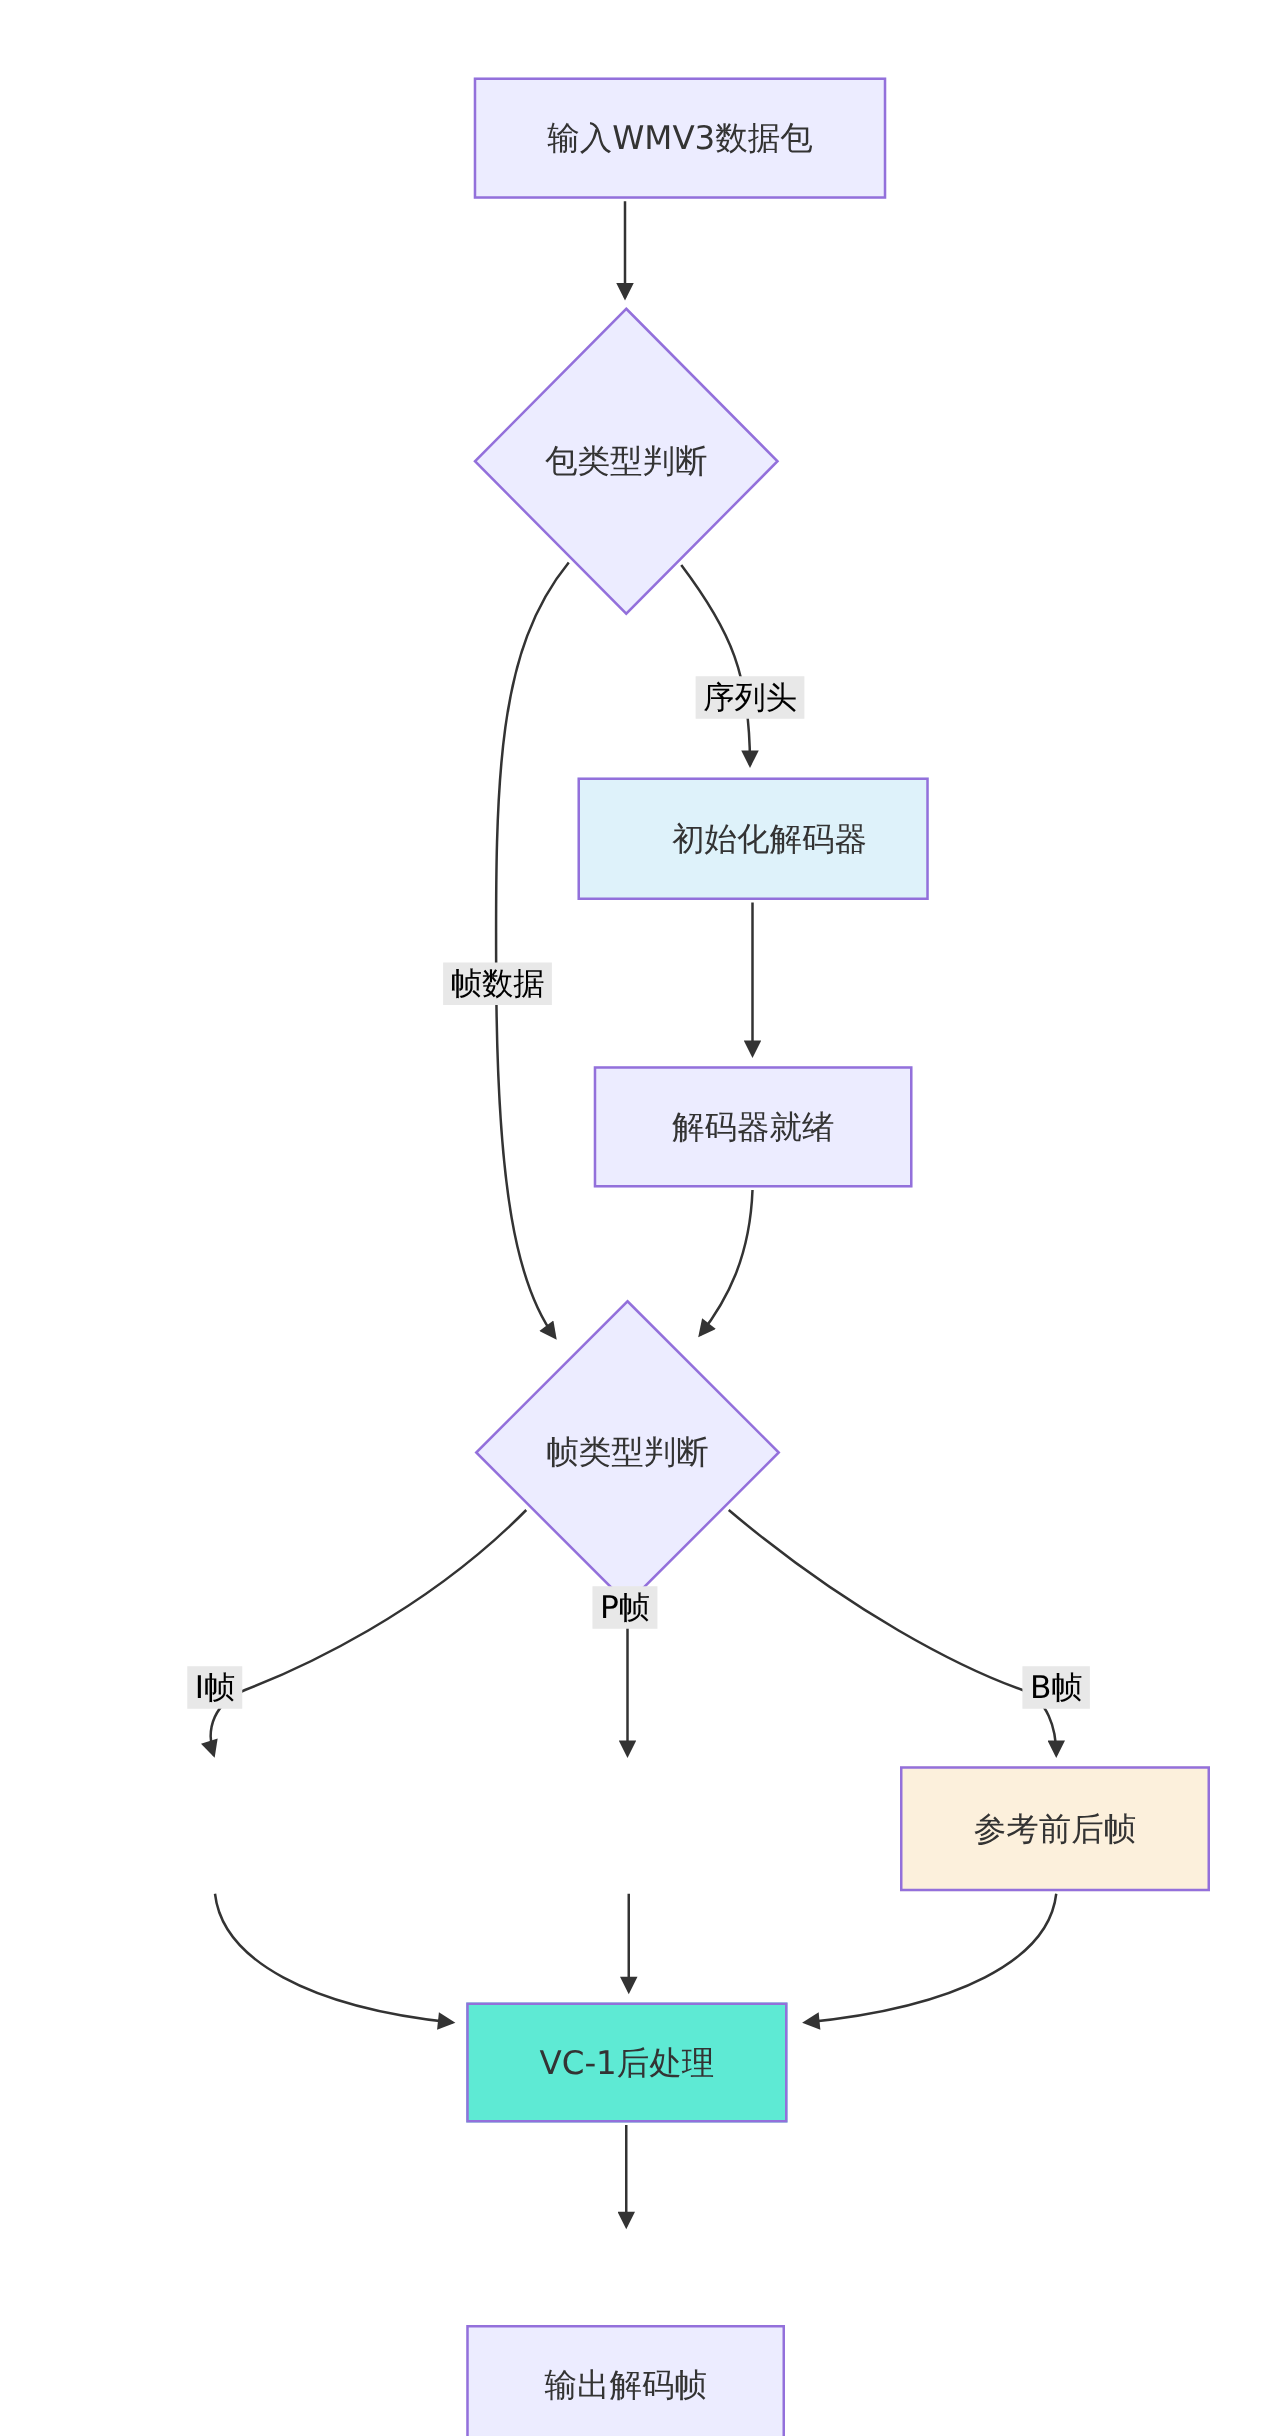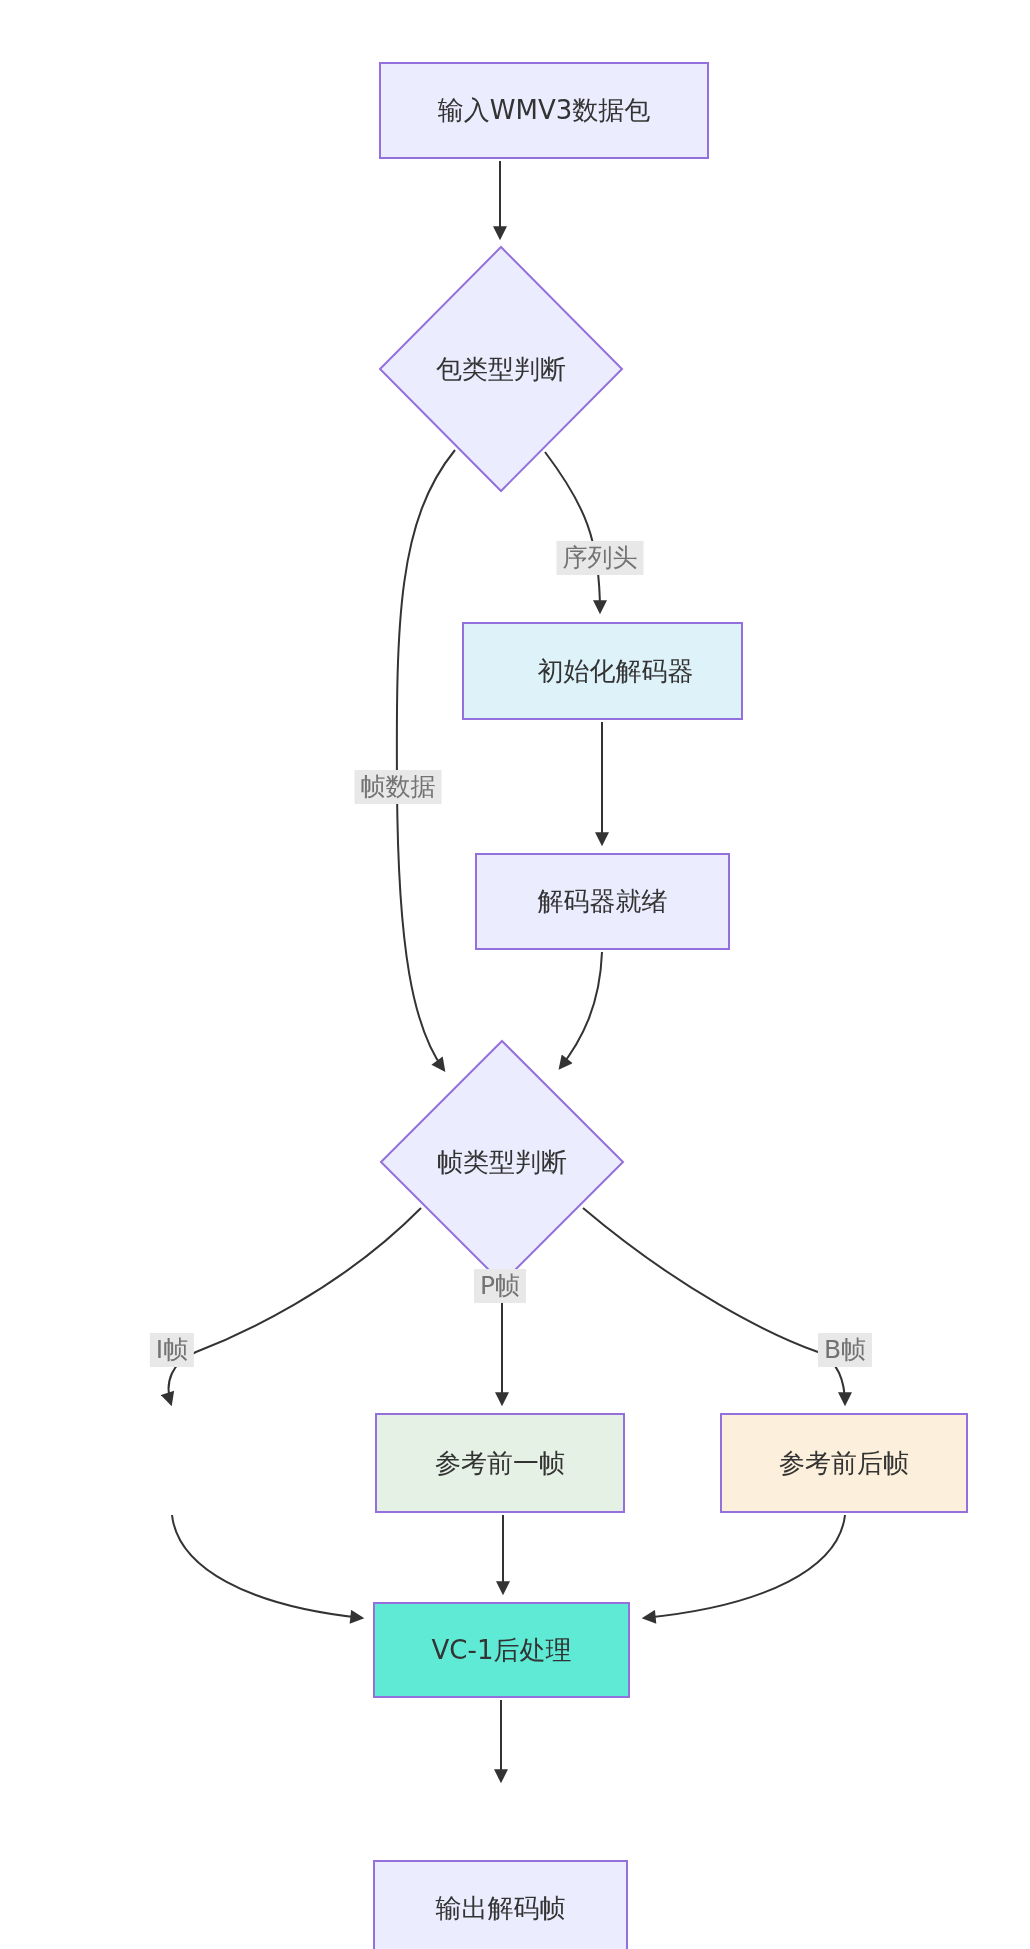--- a/index.html
+++ b/index.html
@@ -47,21 +47,21 @@
     position: absolute;
     transform: translate(-50%, -50%);
     font-size: 26px;
     color: #333333;
     white-space: nowrap;
   }
   .edge-label {
     position: absolute;
     transform: translate(-50%, -50%);
     background: #E8E8E8;
-    color: #737373;
+    color: #000000;
     font-size: 25px;
     line-height: 1.2;
     padding: 2px 6px;
     white-space: nowrap;
   }
 </style>
 </head>
 <body>
 
 <div class="canvas">
@@ -96,23 +96,20 @@
 
   <div class="node fill-cyan" style="left:462px; top:622px; width:281px; height:98px;padding-left:26px;">
     <span>初始化解码器</span>
   </div>
 
   <div class="node fill-lavender" style="left:475px; top:853px; width:255px; height:97px;">
     <span>解码器就绪</span>
   </div>
 
 
-  <div class="node fill-green" style="left:375px; top:1413px; width:250px; height:100px;">
-    <span>参考前一帧</span>
-  </div>
 
   <div class="node fill-cream" style="left:720px; top:1413px; width:248px; height:100px;">
     <span>参考前后帧</span>
   </div>
 
   <div class="node fill-pink" style="left:373px; top:1602px; width:257px; height:96px;">
     <span>VC-1后处理</span>
   </div>
 
   <div class="node fill-lavender" style="left:373px; top:1860px; width:255px; height:97px;">

